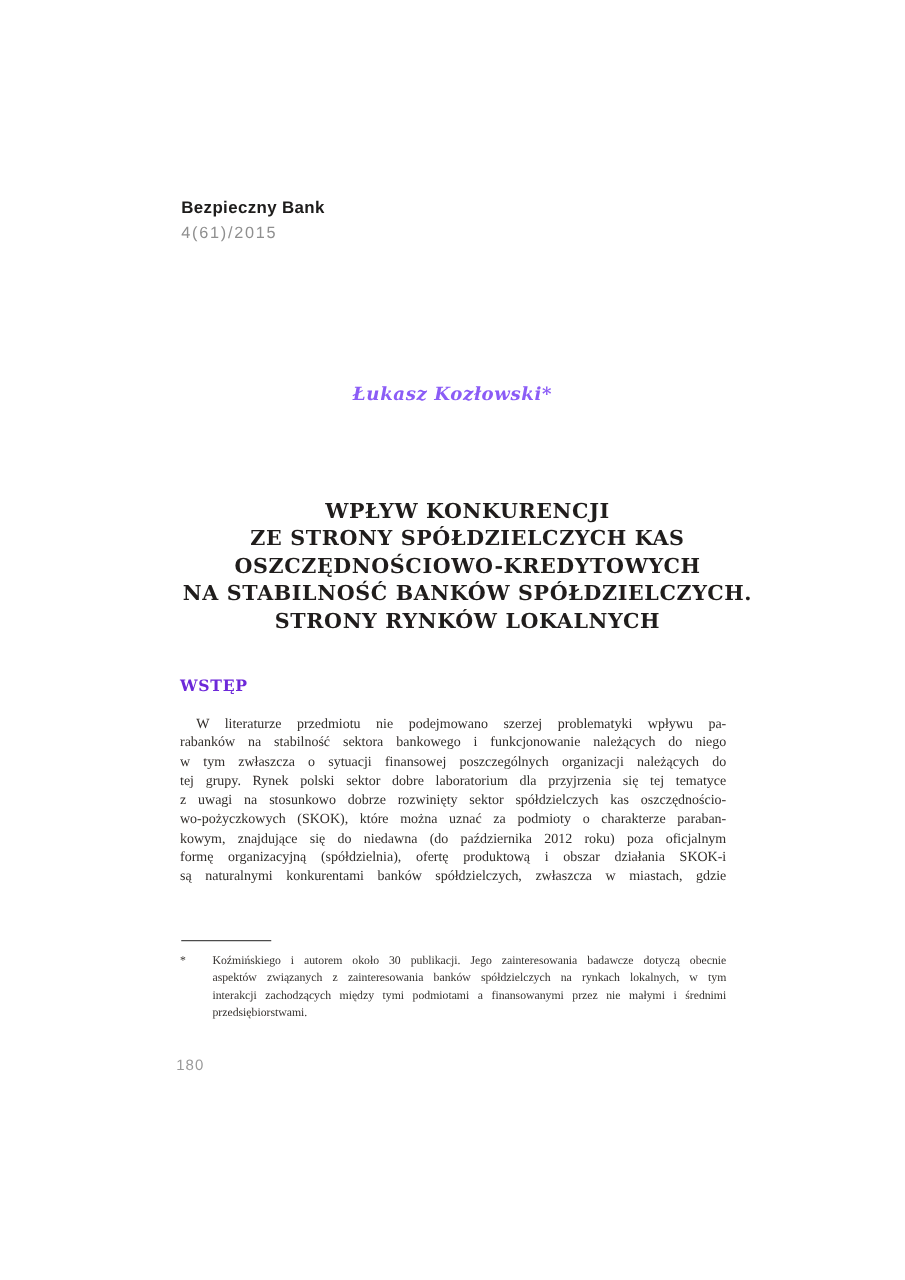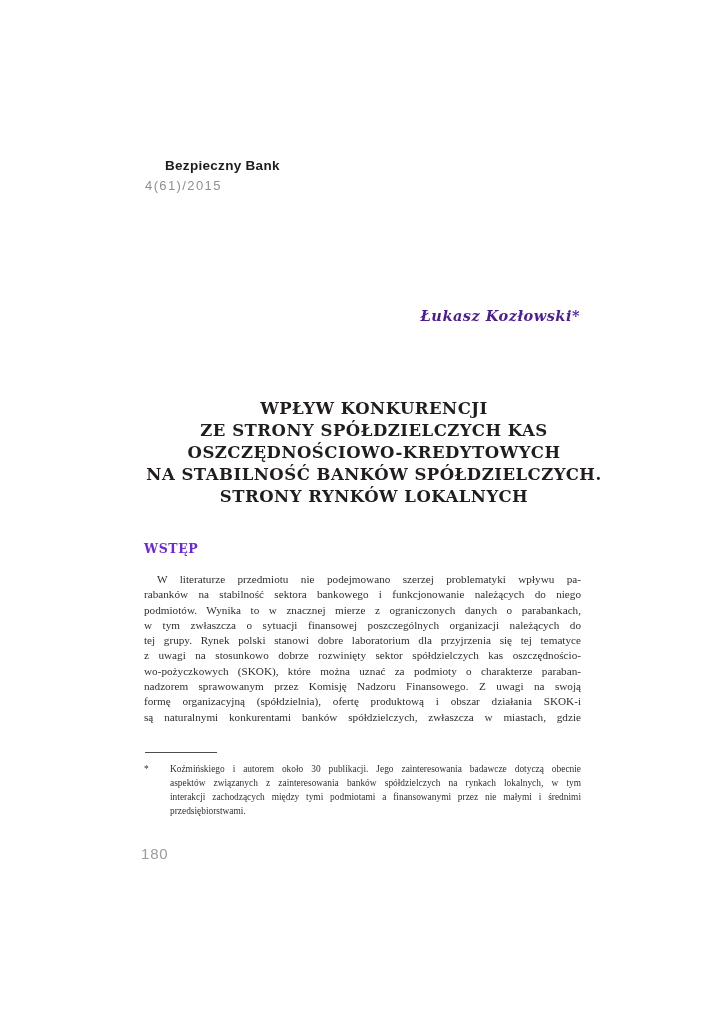--- a/index.html
+++ b/index.html
@@ -22,43 +22,42 @@
     position: absolute;
     left: 145px;
     top: 158px;
   }
   .journal-name {
     font-family: "Liberation Sans", sans-serif;
     font-weight: bold;
     font-size: 13.5px;
     letter-spacing: 0.3px;
     color: #1d1c1b;
-    margin-left: 20px;
   }
   .journal-issue {
     margin-top: 5px;
     font-family: "Liberation Sans", sans-serif;
     font-size: 13px;
     letter-spacing: 1.4px;
     color: #8f8f8f;
   }
 
   
   .author {
     position: absolute;
     left: 144px;
     top: 307px;
     width: 436px;
-    text-align: right;
+    text-align: center;
     font-family: "DejaVu Serif", serif;
     font-weight: bold;
     font-style: italic;
     font-size: 14.5px;
     letter-spacing: 0.5px;
-    color: #4c1d95;
+    color: #8b5cf6;
   }
 
   
   .title {
     position: absolute;
     left: 122px;
     top: 386px;
     width: 480px;
     margin: 12px;
     font-family: "DejaVu Serif", serif;
@@ -129,21 +128,21 @@
     text-align-last: justify;
   }
   .footnote-line:last-child { text-align-last: left; }
 
   
   .page-number {
     position: absolute;
     left: 141px;
     top: 845px;
     font-family: "Liberation Sans", sans-serif;
-    font-size: 15px;
+    font-size: 12px;
     letter-spacing: 0.8px;
     color: #9b9b9b;
   }
 </style>
 </head>
 <body>
 
 <div class="page">
 
   <header class="journal-header">
@@ -159,26 +158,25 @@
       <div class="title-line">OSZCZĘDNOŚCIOWO-KREDYTOWYCH</div>
       <div class="title-line">NA STABILNOŚĆ BANKÓW SPÓŁDZIELCZYCH.</div>
       <div class="title-line">STRONY RYNKÓW LOKALNYCH</div>
     </h1>
 
   <h2 class="section-heading">WSTĘP</h2>
 
   <div class="body-text">
       <div class="body-line">W literaturze przedmiotu nie podejmowano szerzej problematyki wpływu pa-</div>
       <div class="body-line">rabanków na stabilność sektora bankowego i funkcjonowanie należących do niego</div>
-      <div class="body-line">podmiotów. Wynika to w znacznej mierze z ograniczonych danych o parabankach,</div>
       <div class="body-line">w tym zwłaszcza o sytuacji finansowej poszczególnych organizacji należących do</div>
-      <div class="body-line">tej grupy. Rynek polski stanowi dobre laboratorium dla przyjrzenia się tej tematyce</div>
+      <div class="body-line">tej grupy. Rynek polski sektor dobre laboratorium dla przyjrzenia się tej tematyce</div>
       <div class="body-line">z uwagi na stosunkowo dobrze rozwinięty sektor spółdzielczych kas oszczędnościo-</div>
       <div class="body-line">wo-pożyczkowych (SKOK), które można uznać za podmioty o charakterze paraban-</div>
-      <div class="body-line">nadzorem sprawowanym przez Komisję Nadzoru Finansowego. Z uwagi na swoją</div>
+      <div class="body-line">kowym, znajdujące się do niedawna (do października 2012 roku) poza oficjalnym</div>
       <div class="body-line">formę organizacyjną (spółdzielnia), ofertę produktową i obszar działania SKOK-i</div>
       <div class="body-line">są naturalnymi konkurentami banków spółdzielczych, zwłaszcza w miastach, gdzie</div>
     </div>
 
   <div class="footnote-rule"></div>
 
   <div class="footnote">
     <span class="footnote-marker">*</span>
     <div class="footnote-text">
         <div class="footnote-line">Koźmińskiego i autorem około 30 publikacji. Jego zainteresowania badawcze dotyczą obecnie</div>

